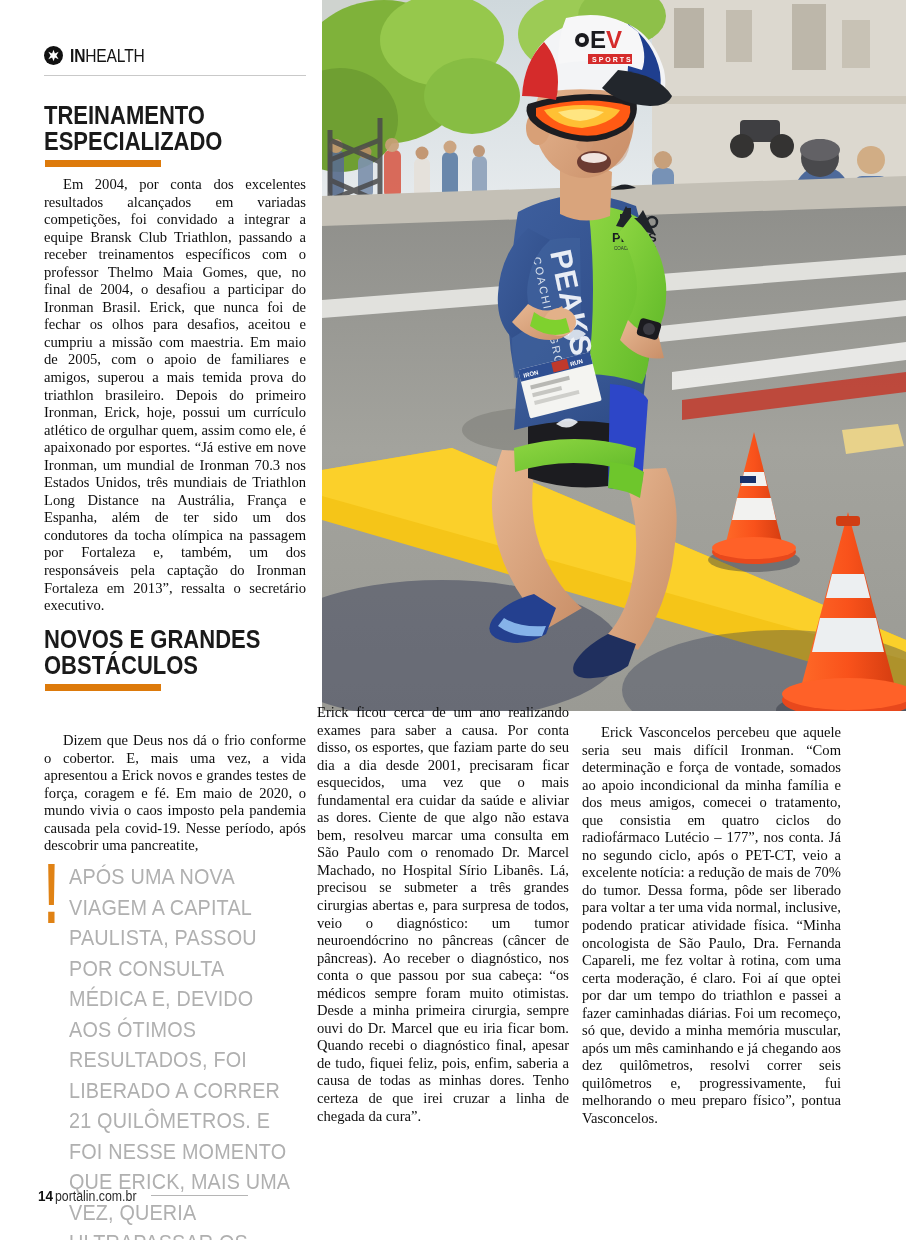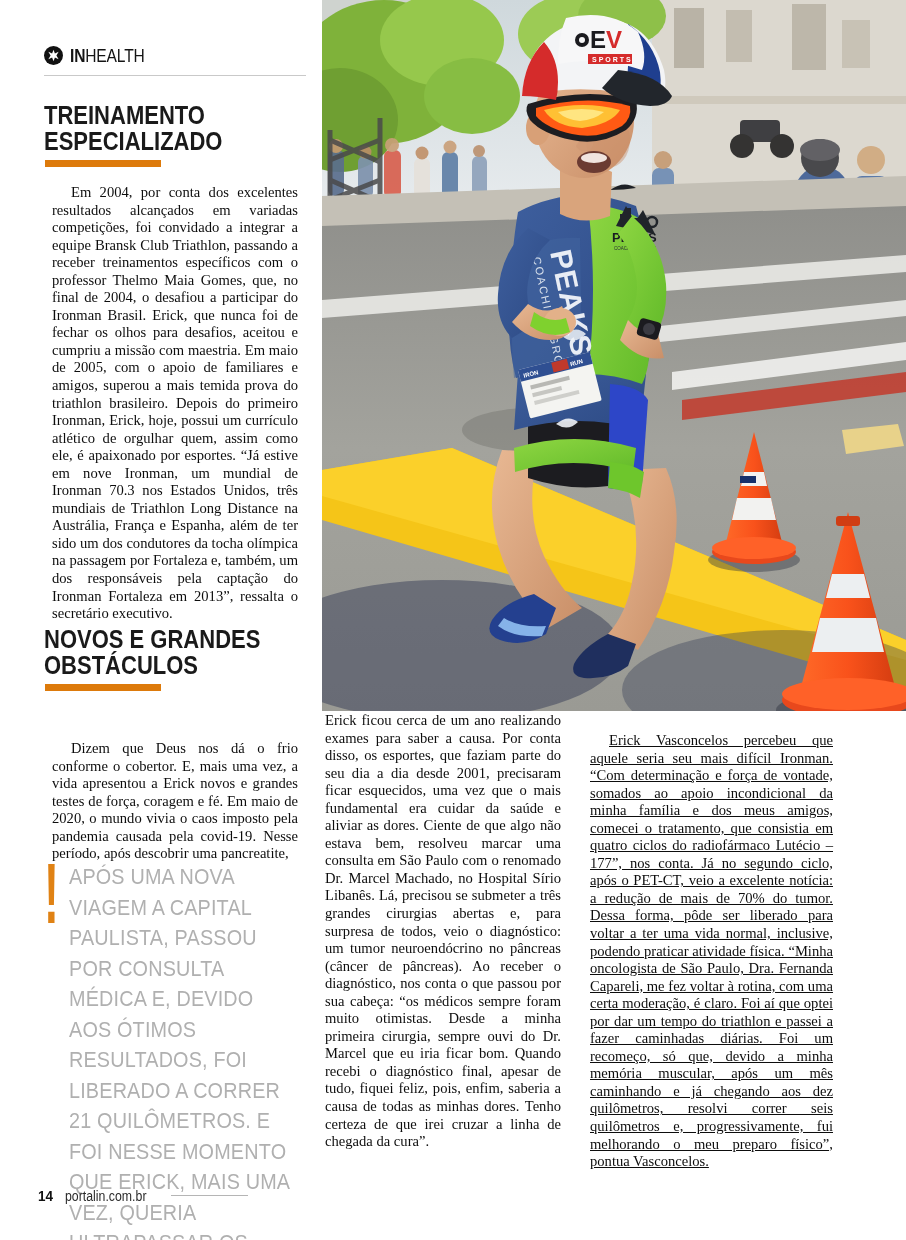--- a/index.html
+++ b/index.html
@@ -62,27 +62,27 @@
 
   
   .bodycol {
     position:absolute;
     font-family:"Liberation Serif", serif;
     font-size:14.6px; line-height:17.55px;
     color:#0d0d0d;
     text-align:justify;
     -webkit-hyphens:none; hyphens:none;
   }
-  .bodycol p { text-indent:19px; margin:8px; }
+  .bodycol p { text-indent:19px; margin:0; }
   .bodycol p.noind { text-indent:0; }
 
   #col1a { left:44px; top:176px;  width:262px; }
   #col1b { left:44px; top:732px;  width:262px; }
   #col2  { left:317px; top:704px; width:252px; }
-  #col3  { left:582px; top:724px; width:259px;text-decoration:underline; }
+  #col3  { left:582px; top:724px; width:259px; }
 
   
   .pullquote {
     position:absolute; left:44px; top:862px; width:276px;
     display:flex; gap:9px; align-items:flex-start;
   }
   .excl {
     font-family:"Liberation Sans Narrow","Liberation Sans", sans-serif;
     font-weight:bold; font-size:72px; line-height:60px;
     color:#e08214; flex:0 0 auto;
@@ -93,21 +93,21 @@
     font-family:"Liberation Sans Narrow","Liberation Sans", sans-serif;
     font-weight:400; font-size:22px; line-height:30.5px;
     color:#b0b0b0; text-transform:uppercase; letter-spacing:0.2px;
     transform:scaleX(0.9); transform-origin:left top;
     width:285px; margin-left:-6px;
   }
 
   
   .footer {
     position:absolute; left:38px; bottom:36px;
-    display:flex; align-items:center; gap:10px; width:210px;text-align:center;
+    display:flex; align-items:center; width:210px;text-align:center;
   }
   .pg-num {
     font-family:"Liberation Sans Narrow","Liberation Sans", sans-serif;
     font-weight:bold; font-size:15px; color:#111;
     transform:scaleX(0.9); transform-origin:left center;
   }
   .pg-site {
     font-family:"Liberation Sans Narrow","Liberation Sans", sans-serif;
     font-weight:400; font-size:14px; color:#2b2b2b;
     transform:scaleX(0.88); transform-origin:left center;

